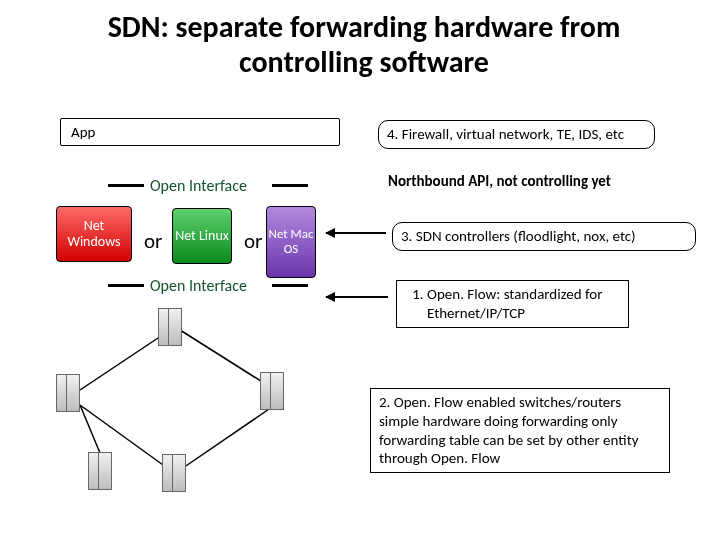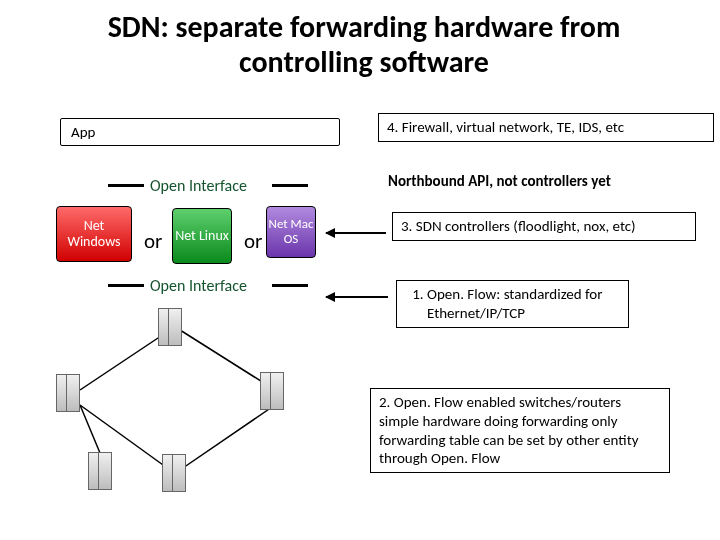--- a/index.html
+++ b/index.html
@@ -53,39 +53,39 @@
     display: flex;
     flex-direction: column;
     align-items: center;
     justify-content: center;
     font-size: 14px;
     line-height: 1.15;
     text-align: center;
   }
   .os-red    { left: 56px;  top: 206px; width: 76px; height: 56px; background: linear-gradient(#ff6a6a,#d10000); }
   .os-green  { left: 172px; top: 208px; width: 60px; height: 56px; background: linear-gradient(#5ecf6e,#0a8a1c); }
-  .os-purple { left: 266px; top: 206px; width: 50px; height: 52px; background: linear-gradient(#b18adf,#6a35ab); font-size: 13px; }
+  .os-purple { left: 266px; top: 206px; width: 50px; height: 72px; background: linear-gradient(#b18adf,#6a35ab); font-size: 13px; }
   .or {
     position: absolute;
     font-size: 21px;
   }
   .or1 { left: 144px; top: 228px; }
   .or2 { left: 244px; top: 228px; }
 
   .note {
     position: absolute;
     border: 1px solid #000;
     background: #fff;
     padding: 4px 8px;
     font-size: 15px;
     line-height: 1.25;
   }
-  .note4 { left: 378px; top: 113px; width: 336px; }
+  .note4 { left: 378px; top: 120px; width: 277px; border-radius: 10px; }
   .note-nb { left: 388px; top: 172px; width: 300px; font-size: 15px; border: none; padding: 0; font-weight: bold; }
-  .note3 { left: 392px; top: 212px; width: 304px; }
+  .note3 { left: 392px; top: 222px; width: 304px; border-radius: 10px; }
   .note1 { left: 396px; top: 280px; width: 233px; }
   .note1 ol { padding-left: 22px; }
   .note2 { left: 370px; top: 388px; width: 300px; }
 
   .arrow {
     position: absolute;
     height: 2px;
     background: #000;
   }
   .arrow::after {
@@ -157,21 +157,21 @@
 <span class="or or2">or</span>
 <div class="os-box os-purple">
   <span>Net Mac OS</span>
 </div>
 
 <div class="open-if if2">Open Interface</div>
 <div class="line-h if2-l"></div>
 <div class="line-h if2-r"></div>
 
 <div class="note note4">4. Firewall, virtual network, TE, IDS, etc</div>
-<div class="note-nb" style="position:absolute;">Northbound API, not controllers yet</div>
+<div class="note-nb" style="position:absolute;">Northbound API, not controlling yet</div>
 
 <div class="arrow arrow-l ar-nb"></div>
 <div class="note note3">3. SDN controllers (floodlight, nox, etc)</div>
 
 <div class="arrow arrow-l ar-of"></div>
 <div class="note note1">
   <ol start="1">
     <li>Open. Flow: standardized for Ethernet/IP/TCP</li>
   </ol>
 </div>

